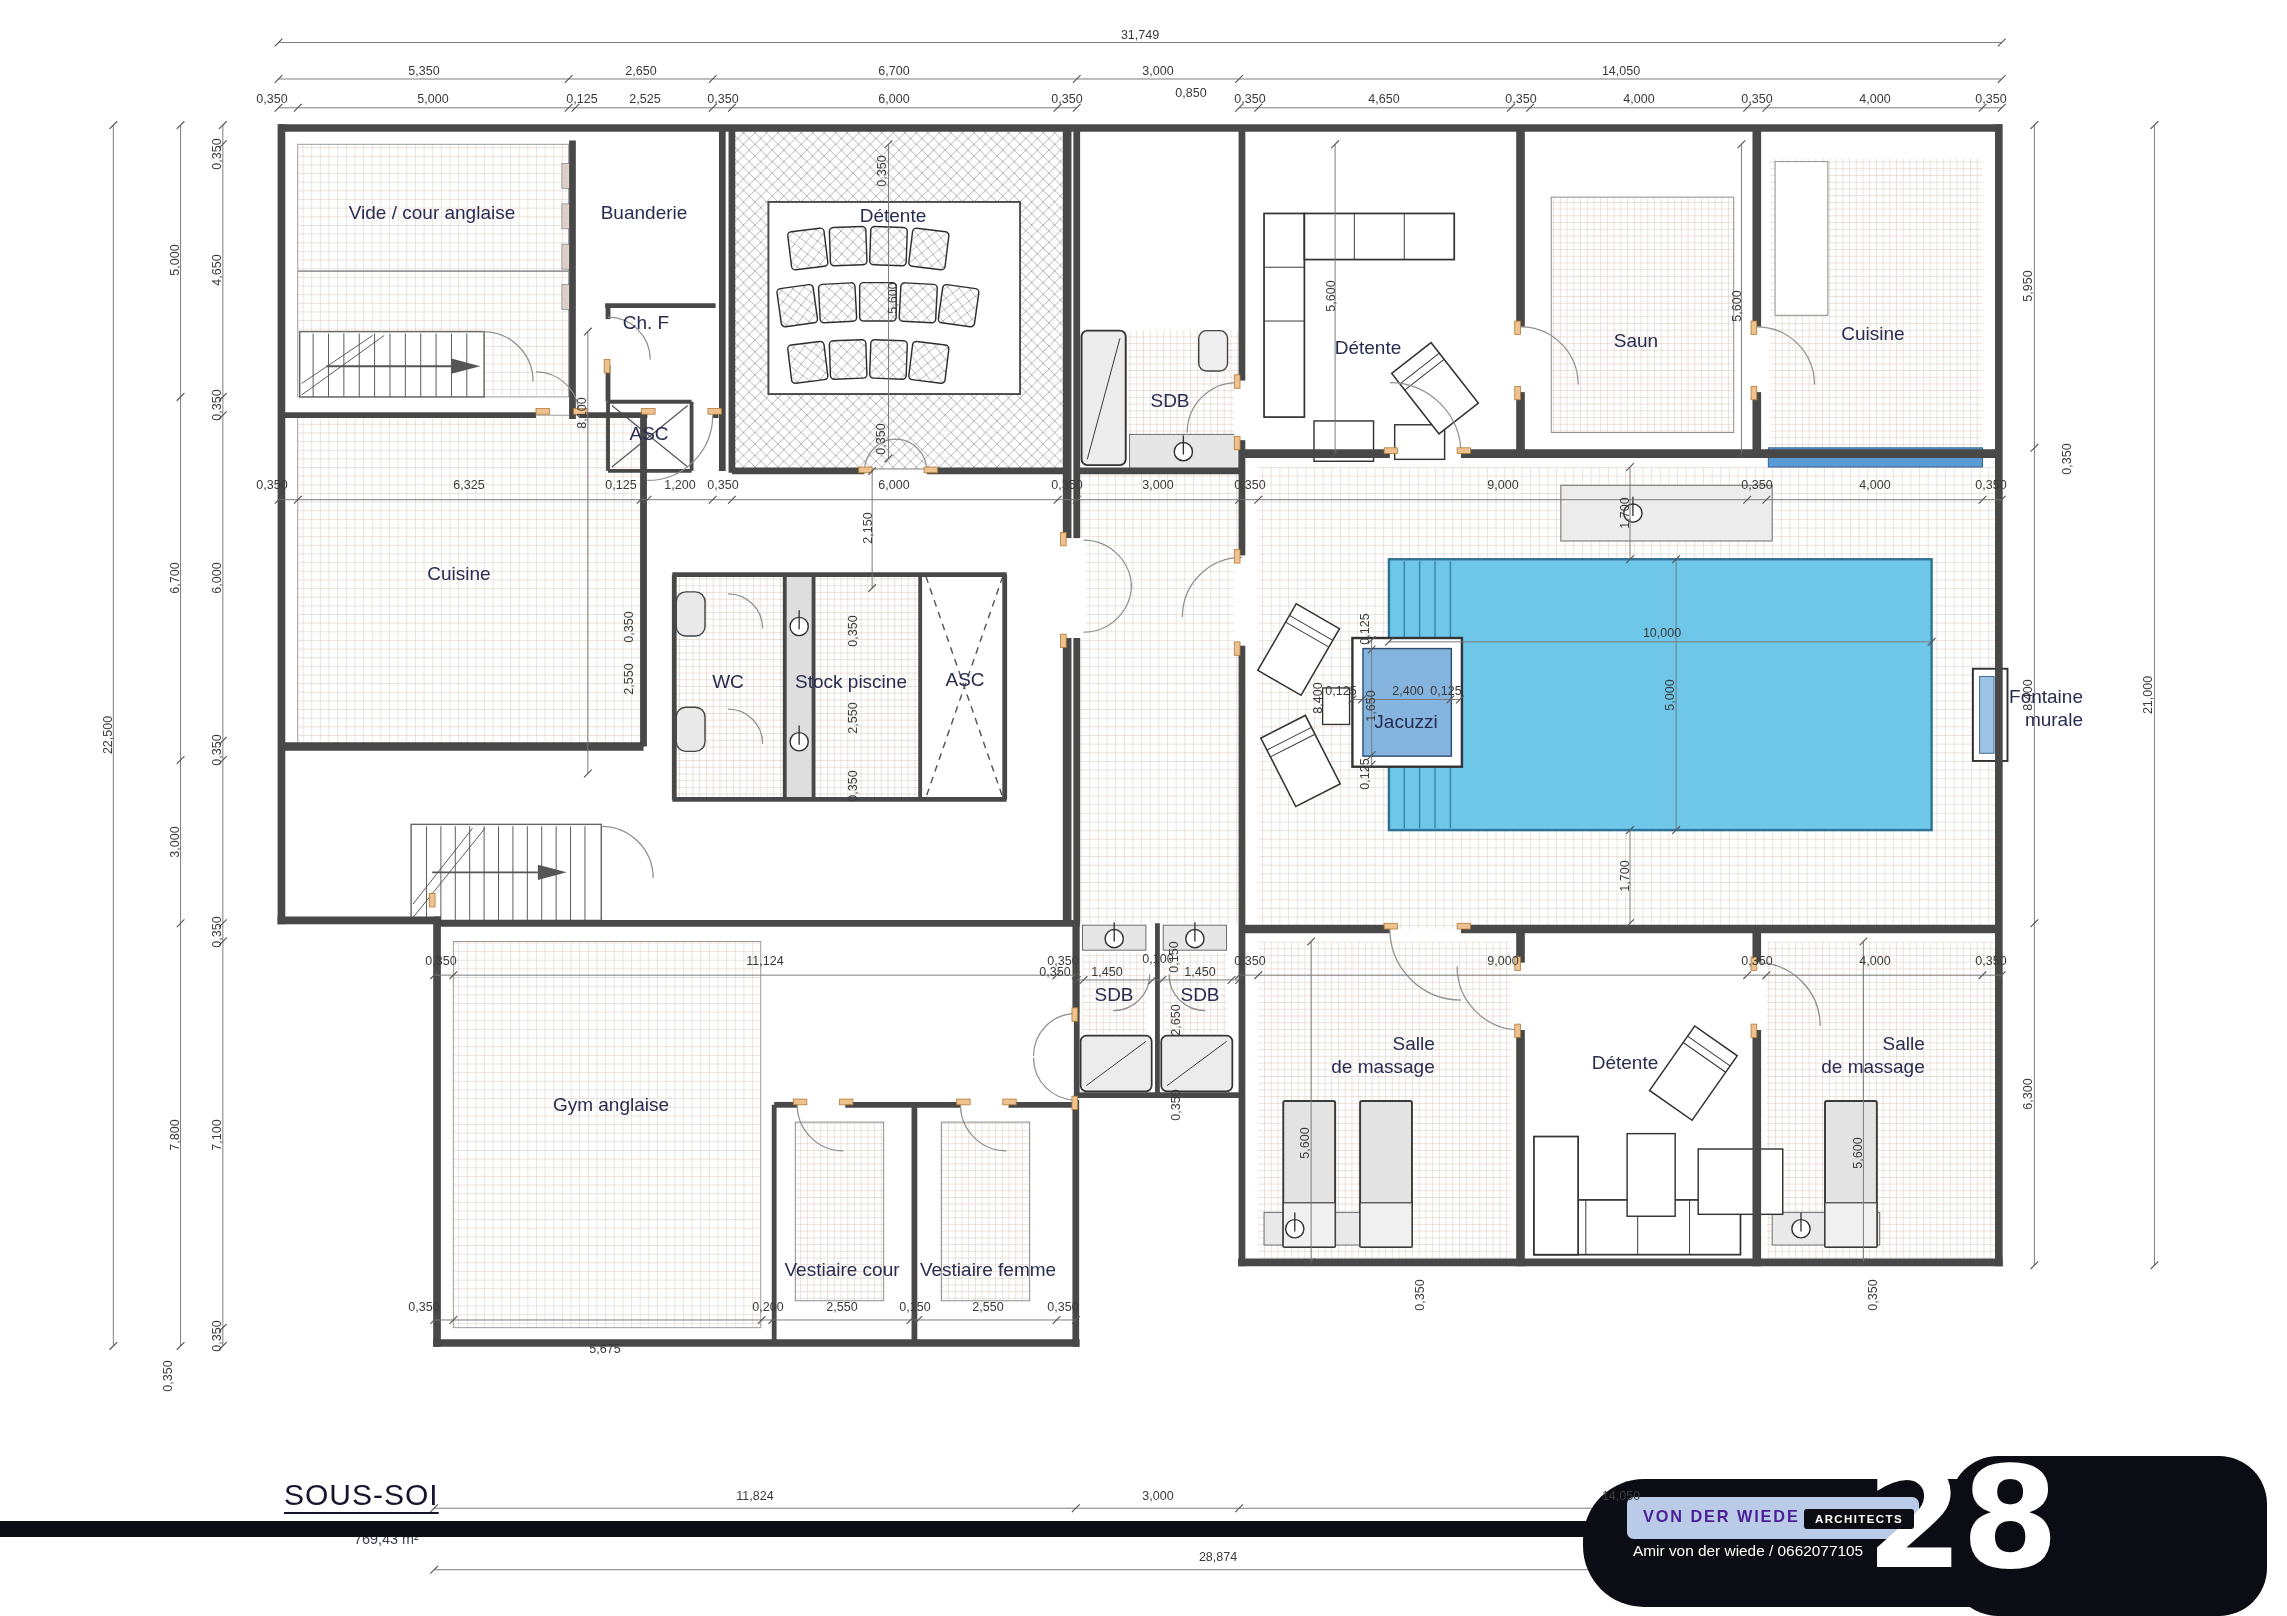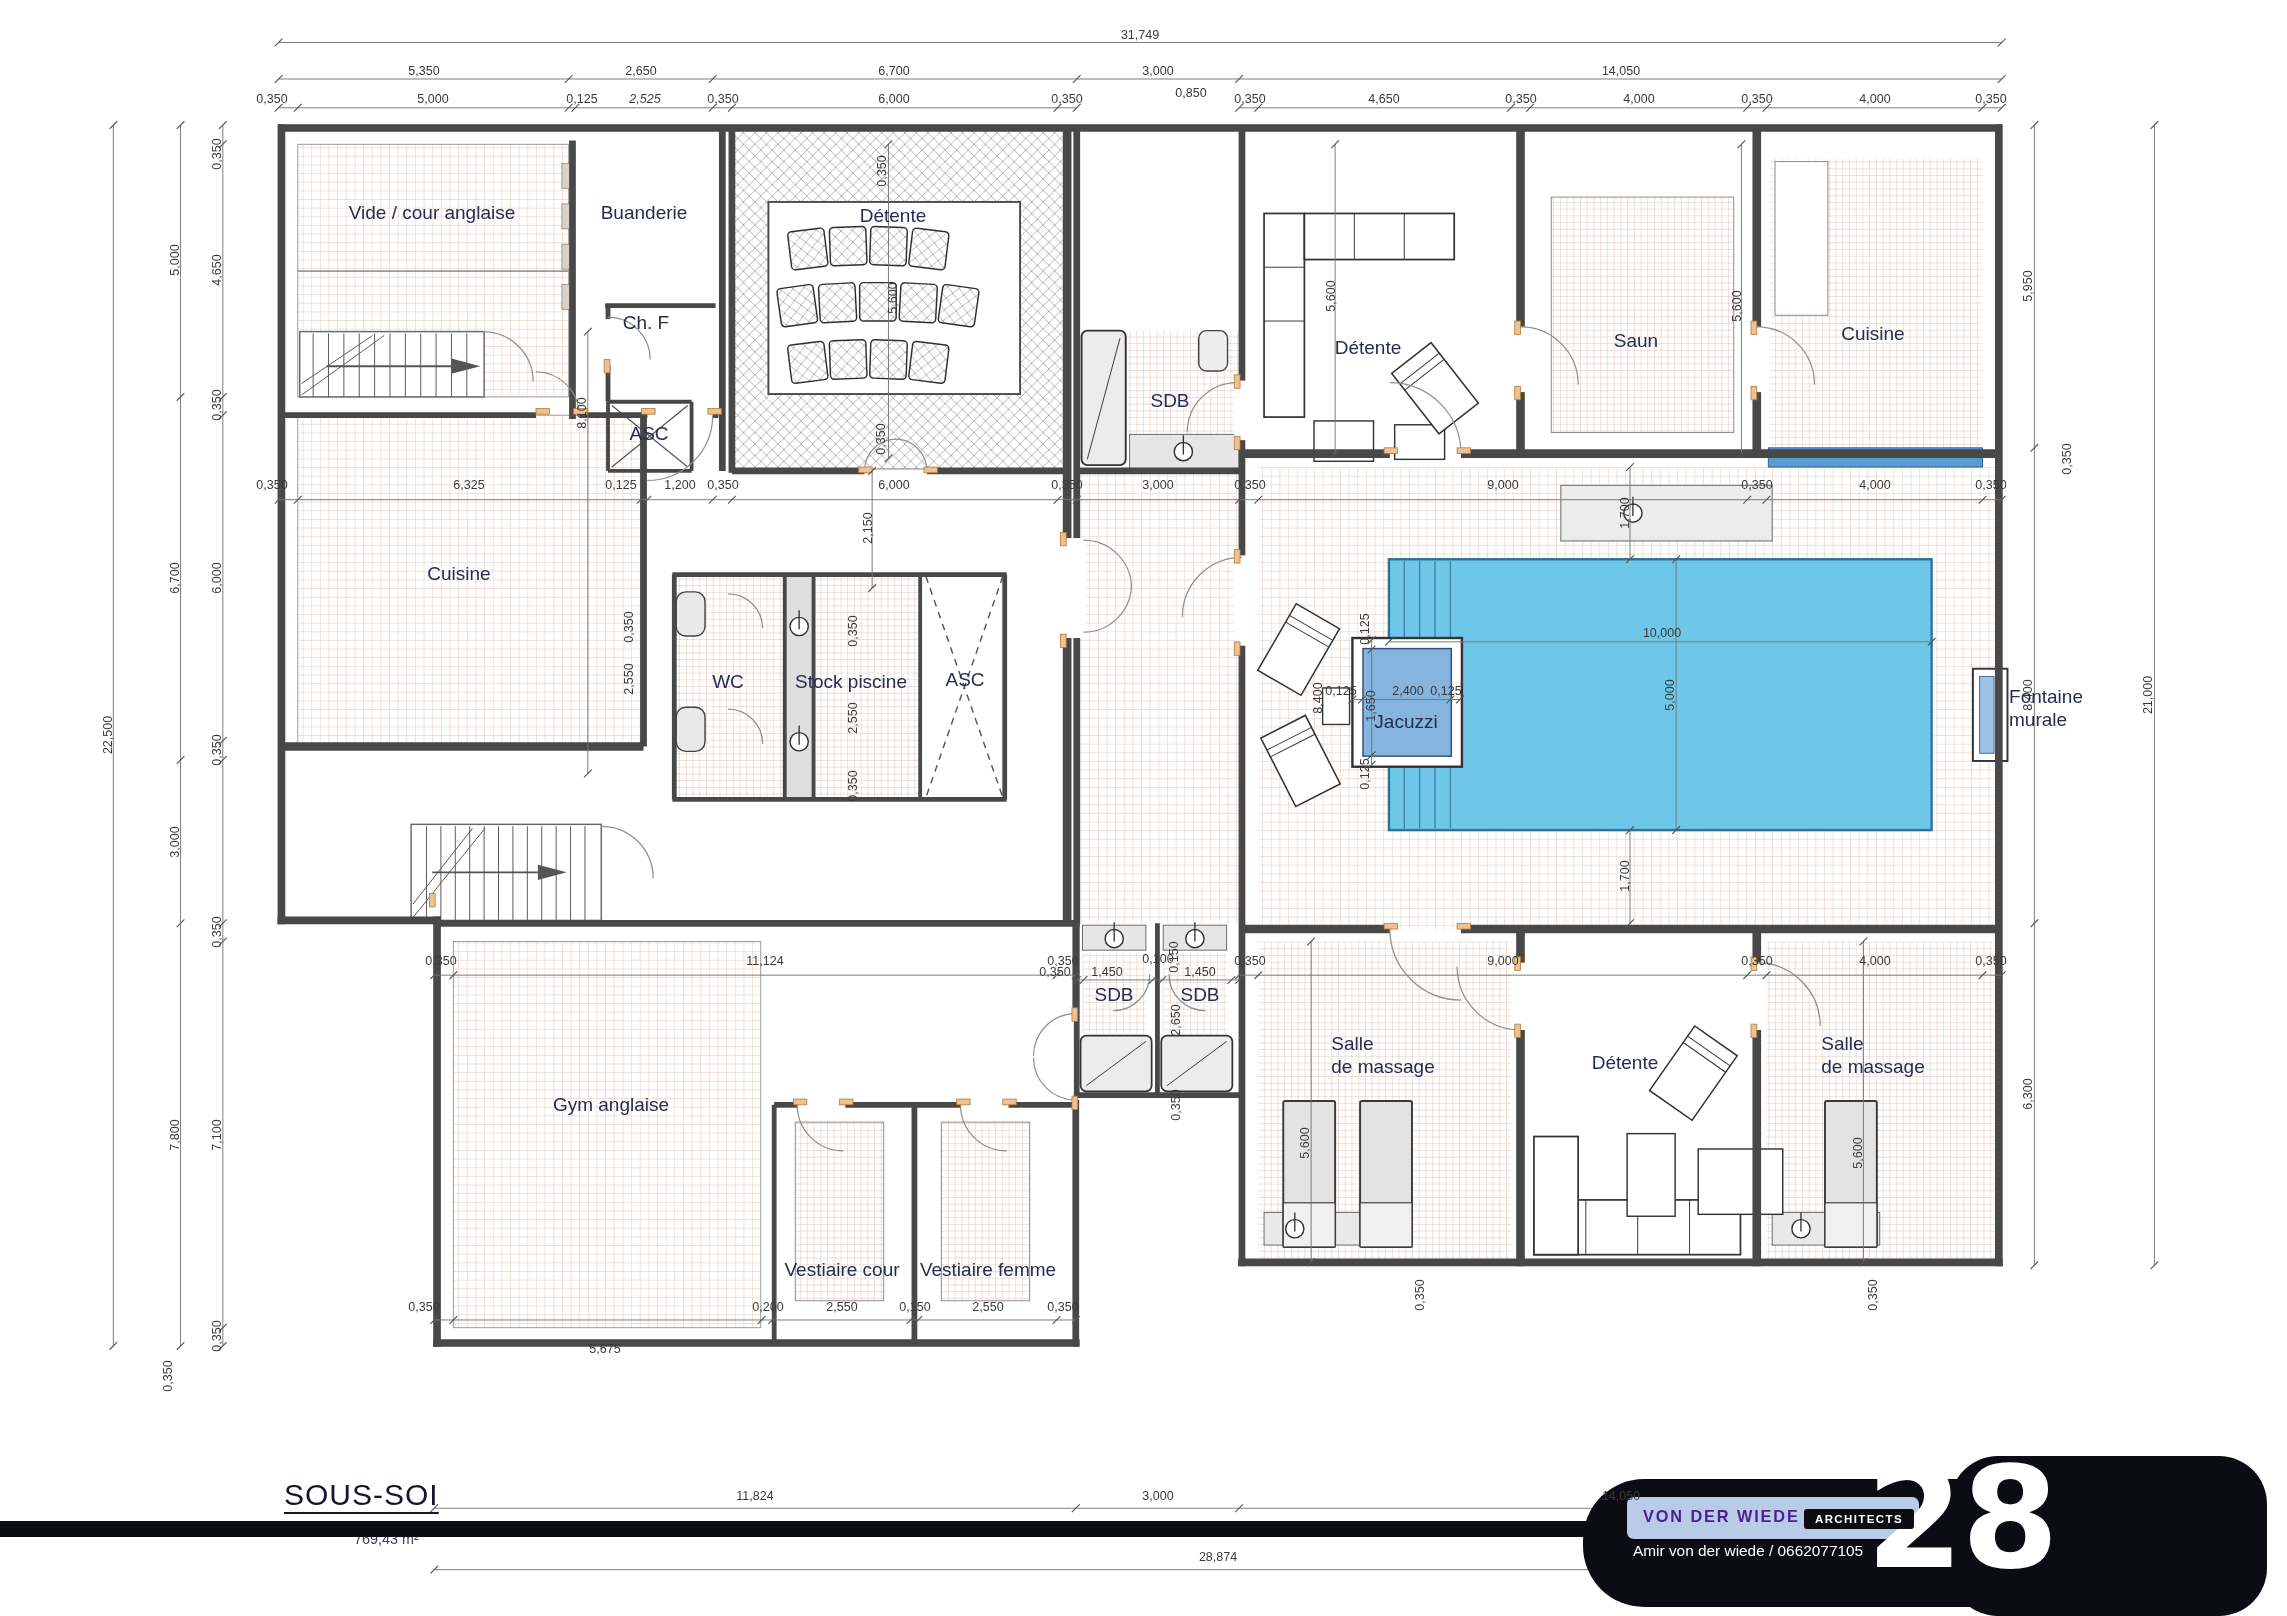--- a/index.html
+++ b/index.html
@@ -3,21 +3,21 @@
 <meta charset="utf-8">
 <style>
   html,body{margin:0;padding:0;background:#ffffff;}
   #stage{position:relative;width:2287px;height:1617px;background:#ffffff;
          font-family:"Liberation Sans",sans-serif;overflow:hidden;}
   #plan-svg{position:absolute;left:0;top:0;}
   .dim{position:absolute;font-size:12.5px;color:#3a3a3a;white-space:nowrap;
        transform:translate(-50%,-50%);z-index:5;}
   .dim.r{transform:translate(-50%,-50%) rotate(-90deg);}
   .room{position:absolute;font-size:19px;color:#272c50;white-space:pre-line;
-        text-align:left;line-height:1.22;transform:translate(-50%,-50%);z-index:5;}
+        text-align:right;line-height:1.22;transform:translate(-50%,-50%);z-index:5;}
   .title{position:absolute;left:284px;top:1478px;font-size:30px;color:#15152e;
          letter-spacing:1px;text-decoration:underline;text-underline-offset:6.7px;
          text-decoration-thickness:1.9px;z-index:1;text-align:center;}
   .area{position:absolute;left:354px;top:1531px;font-size:14.4px;color:#3e3e52;z-index:1;}
   .pagebar{position:absolute;left:0;top:1521px;width:1606px;height:16.3px;background:#0c0c14;z-index:2;}
   .blobA{position:absolute;left:1583px;top:1479px;width:452px;height:128px;border-radius:61px;background:#0c0c14;z-index:3;}
   .blobB{position:absolute;left:1950px;top:1456px;width:317px;height:160px;border-radius:48px;background:#0c0c14;z-index:3;}
   .pill{position:absolute;left:1627px;top:1497px;width:292px;height:42px;border-radius:6.7px;background:#b9cbe6;z-index:4;}
   .brand{position:absolute;left:1643px;top:1507px;font-size:16.3px;font-weight:bold;letter-spacing:1.9px;color:#4c1d95;z-index:5;white-space:nowrap;}
   .archbox{position:absolute;left:1804px;top:1509px;width:110px;height:20px;background:#0c0c14;border-radius:2.9px;
@@ -328,21 +328,21 @@
   <div id="dim-layer">
       <span class="dim" style="left: 1140px; top: 35px;">31,749</span>
       <span class="dim" style="left: 424px; top: 71px;">5,350</span>
       <span class="dim" style="left: 641px; top: 71px;">2,650</span>
       <span class="dim" style="left: 894px; top: 71px;">6,700</span>
       <span class="dim" style="left: 1158px; top: 71px;">3,000</span>
       <span class="dim" style="left: 1621px; top: 71px;">14,050</span>
       <span class="dim" style="left: 272px; top: 99px;">0,350</span>
       <span class="dim" style="left: 433px; top: 99px;">5,000</span>
       <span class="dim" style="left: 582px; top: 99px;">0,125</span>
-      <span class="dim" style="left: 645px; top: 99px; font-style: italic;">2,525</span>
+      <span class="dim" style="left: 645px; top: 99px;">2,525</span>
       <span class="dim" style="left: 723px; top: 99px;">0,350</span>
       <span class="dim" style="left: 894px; top: 99px;">6,000</span>
       <span class="dim" style="left: 1067px; top: 99px;">0,350</span>
       <span class="dim" style="left: 1191px; top: 93px;">0,850</span>
       <span class="dim" style="left: 1250px; top: 99px;">0,350</span>
       <span class="dim" style="left: 1384px; top: 99px;">4,650</span>
       <span class="dim" style="left: 1521px; top: 99px;">0,350</span>
       <span class="dim" style="left: 1639px; top: 99px;">4,000</span>
       <span class="dim" style="left: 1757px; top: 99px;">0,350</span>
       <span class="dim" style="left: 1875px; top: 99px;">4,000</span>

